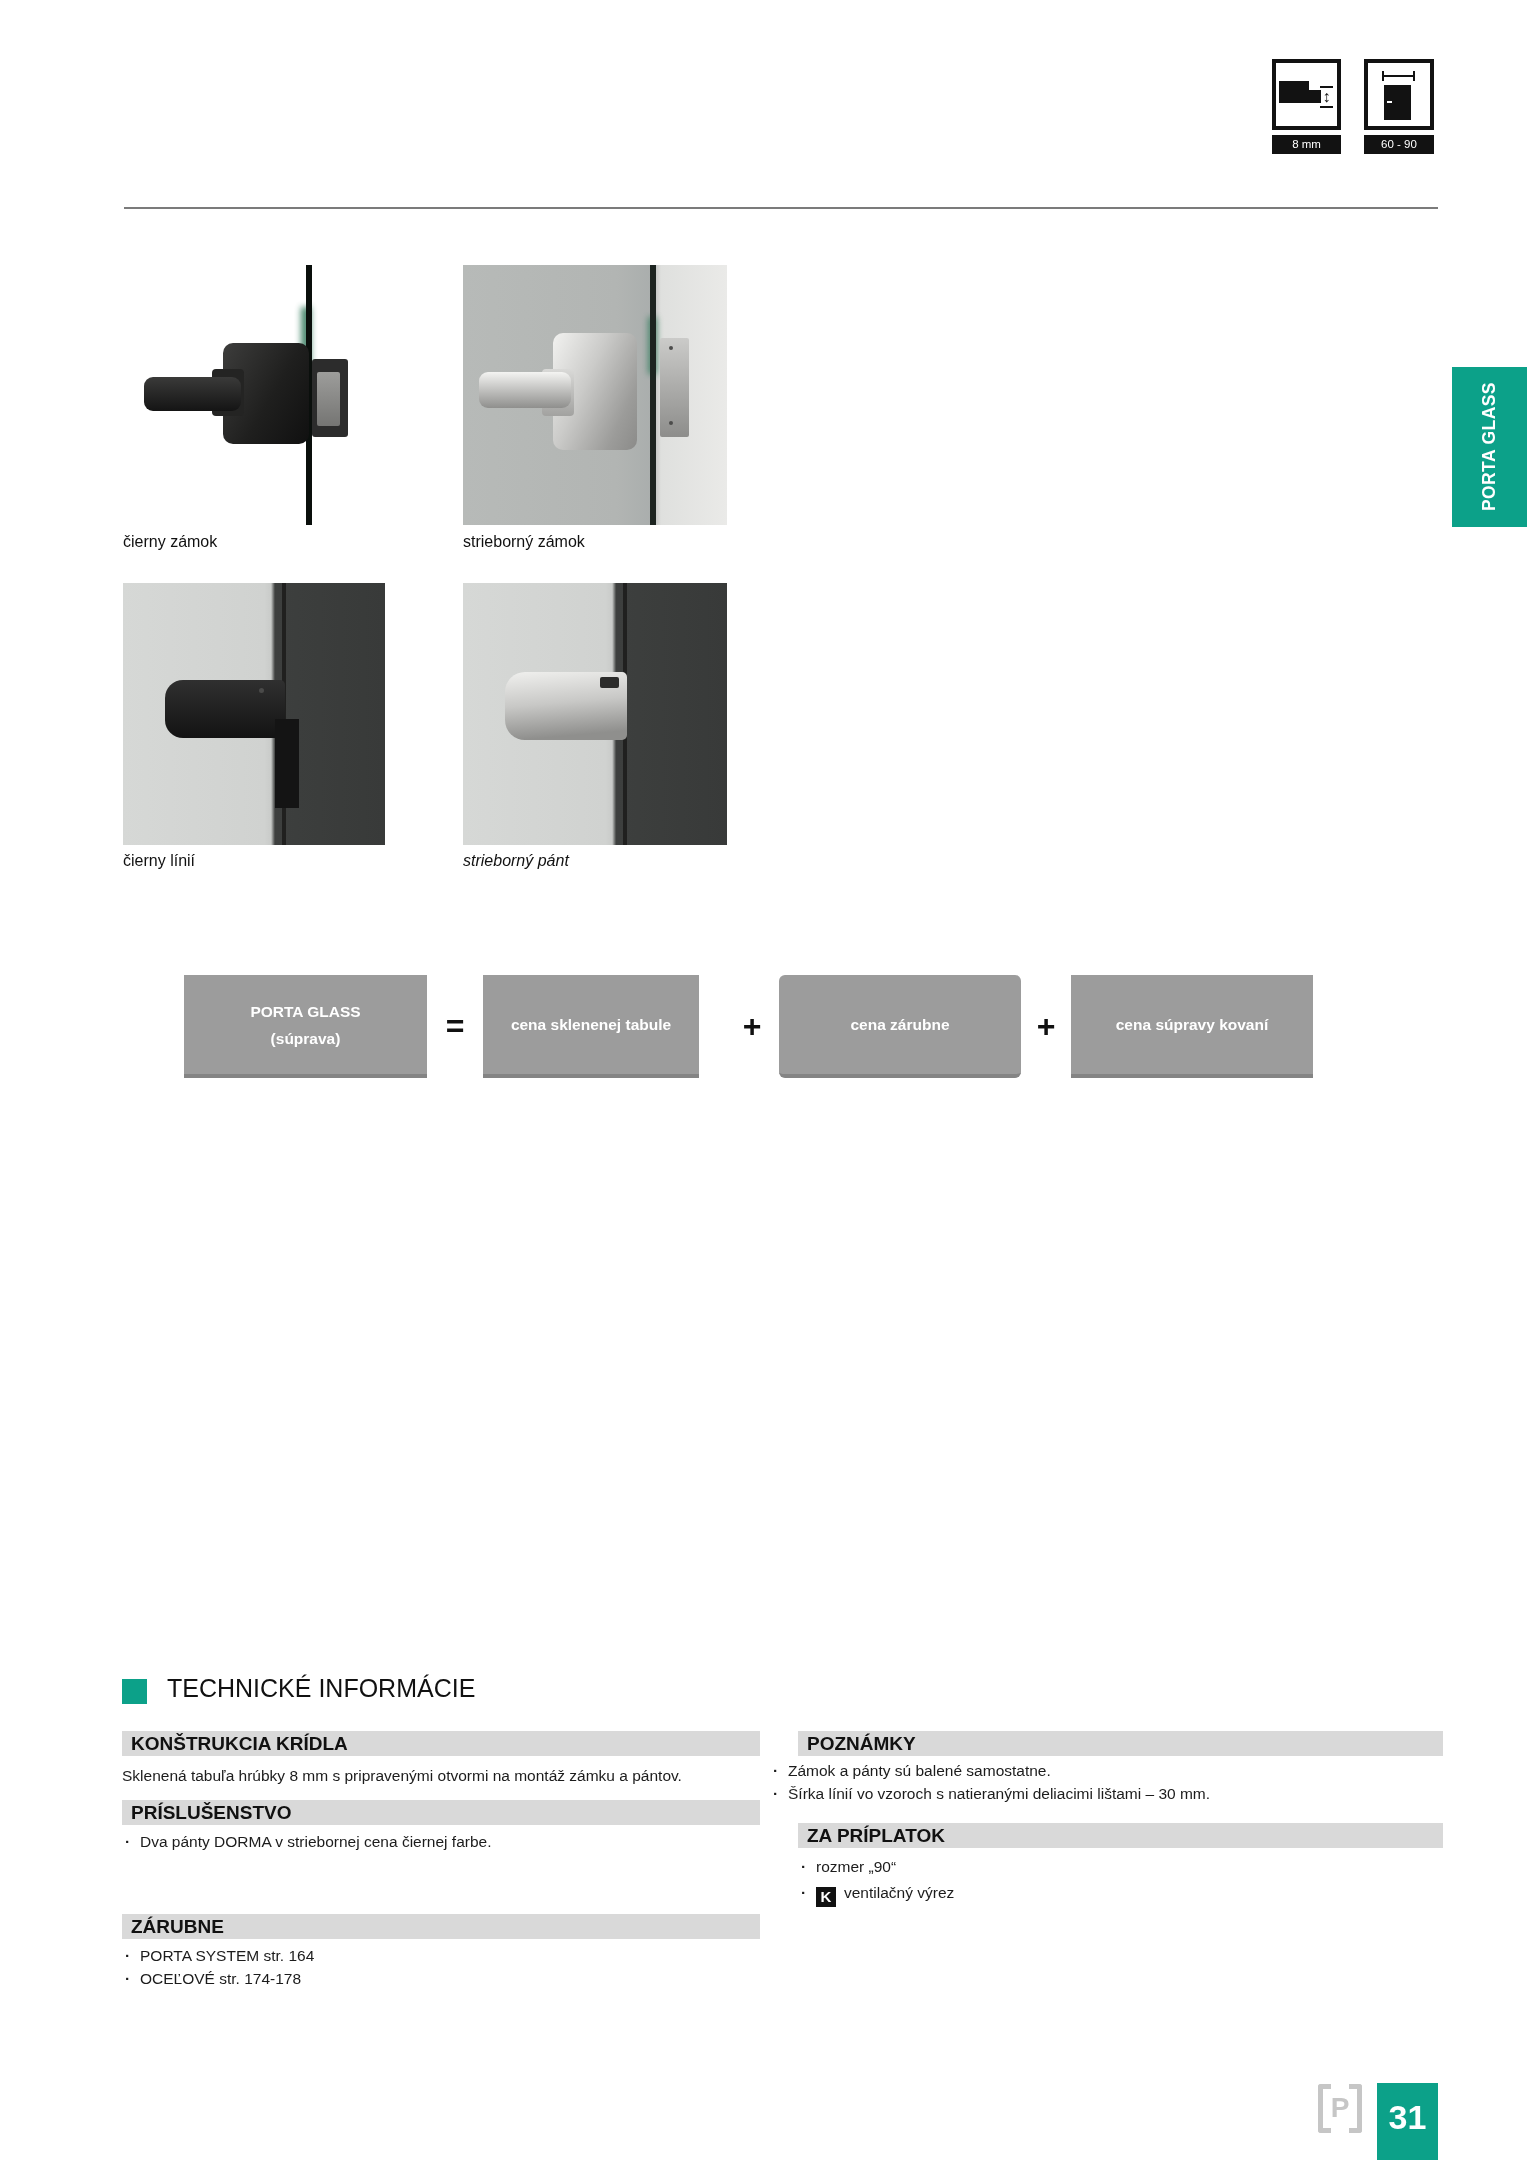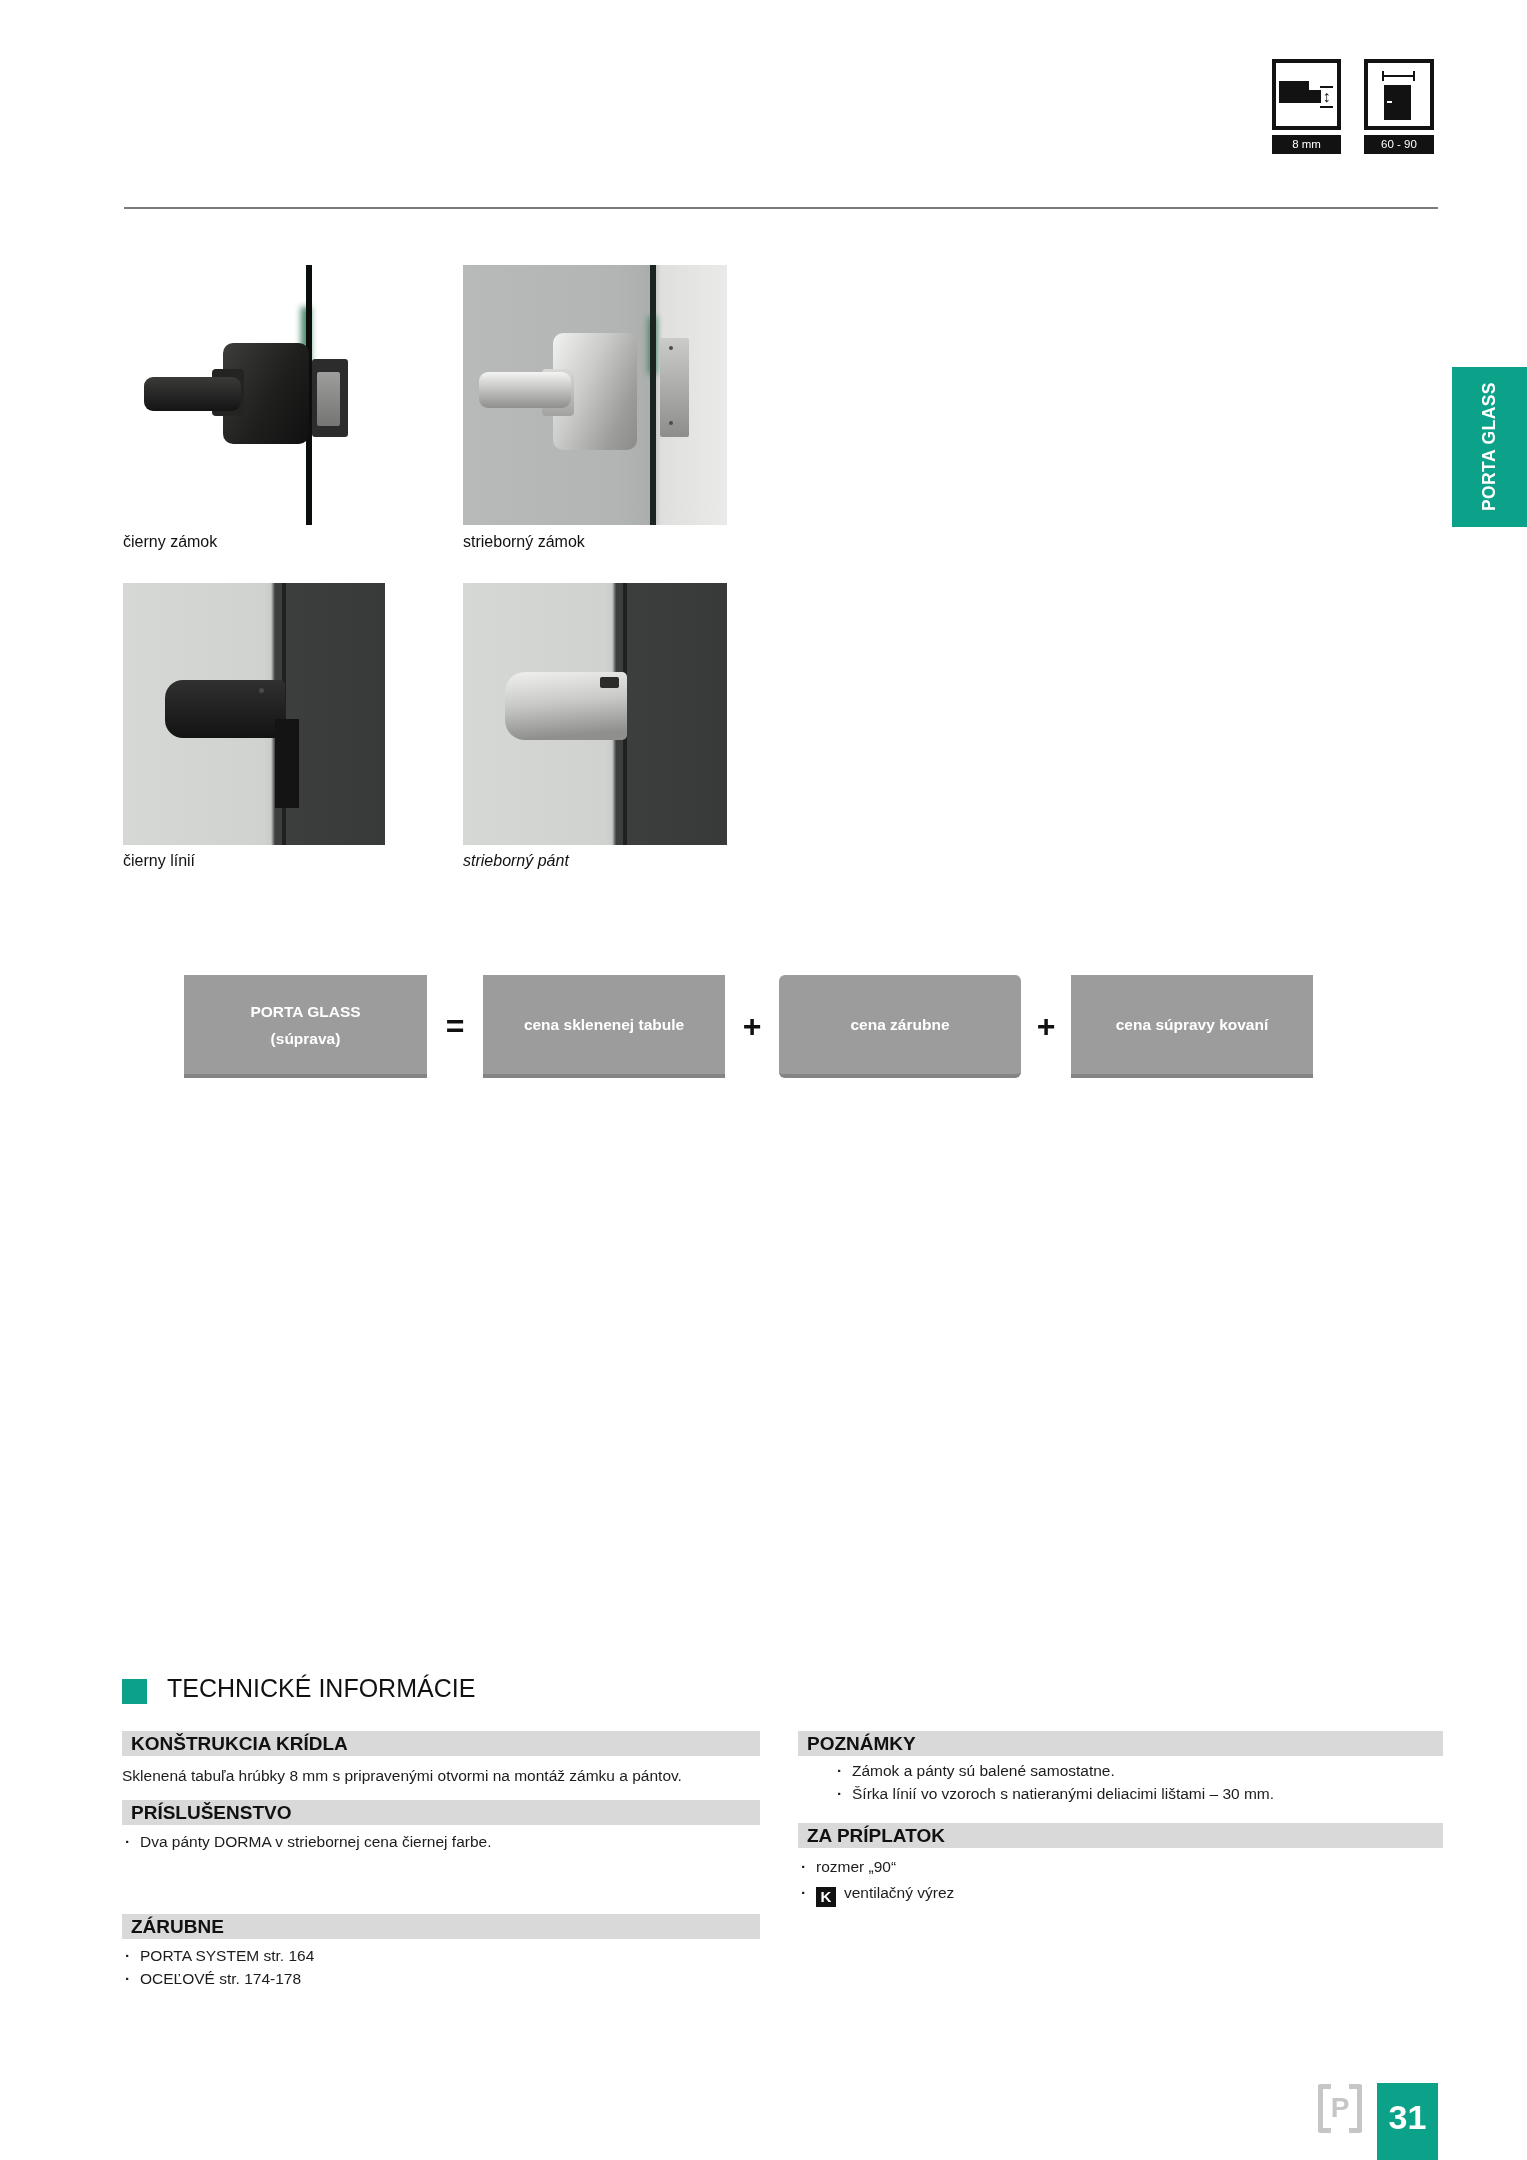--- a/index.html
+++ b/index.html
@@ -83,21 +83,21 @@
   #cap-3 { left:123px; top:852px; }
   #cap-4 { left:463px; top:852px;font-style:italic; }
 
   
   .fbox { position:absolute; top:975px; height:103px; background:#9c9c9c;
           border-bottom:4px solid #848484; box-sizing:border-box;
           color:#ffffff; font-weight:bold; font-size:15.5px;
           display:flex; align-items:center; justify-content:center;
           flex-direction:column; text-align:center; line-height:27px; }
   #fbox-result { left:184px; width:243px; }
-  #fbox-t0 { left:483px;  width:242px; }
+  #fbox-t0 { left:483px;  width:216px; }
   #fbox-t1 { left:779px;  width:242px;border-radius:6px; }
   #fbox-t2 { left:1071px; width:242px; }
   .fsign { position:absolute; top:1006px; height:40px; line-height:40px;
            text-align:center; font-size:32px; font-weight:bold; color:#111; }
   #fsign-eq { left:427px;  width:56px; }
   #fsign-p1 { left:725px;  width:54px; }
   #fsign-p2 { left:1021px; width:50px; }
 
   
   #side-tab { left:1452px; top:367px; width:75px; height:160px; background:#0ca189;
@@ -118,21 +118,21 @@
   #bar-prislusenstvo { top:1800px; }
   #bar-zarubne { top:1914px; }
   #bar-poznamky { top:1731px; }
   #bar-zapriplatok { top:1823px; }
 
   .bodytext { position:absolute; font-size:15.5px; line-height:23px; color:#1c1c1c; }
   #k-par { left:122px; top:1764px; width:640px; }
   .bullets { position:absolute; font-size:15.5px; line-height:23px; color:#1c1c1c; }
   #pr-bullets { left:122px; top:1830px; width:648px; }
   #za-bullets { left:122px; top:1944px; width:640px; }
-  #pz-bullets { left:834px; top:1759px; width:650px; }
+  #pz-bullets { left:770px; top:1759px; width:650px; }
   #zp-bullets { left:798px; top:1854px; width:650px; line-height:26px; }
   .bl { position:relative; padding-left:18px; }
   .bl::before { content:"\00b7"; position:absolute; left:3px; font-weight:bold; }
   .venticon { display:inline-flex; width:20px; height:20px; background:#111;
               color:#fff; font-weight:bold; font-size:15px; align-items:center;
               justify-content:center; margin-right:8px; vertical-align:-4px; }
 
   
   #porta-logo { left:1318px; top:2084px; width:44px; height:49px; }
   #porta-logo .br { position:absolute; top:0; width:13px; height:100%;

